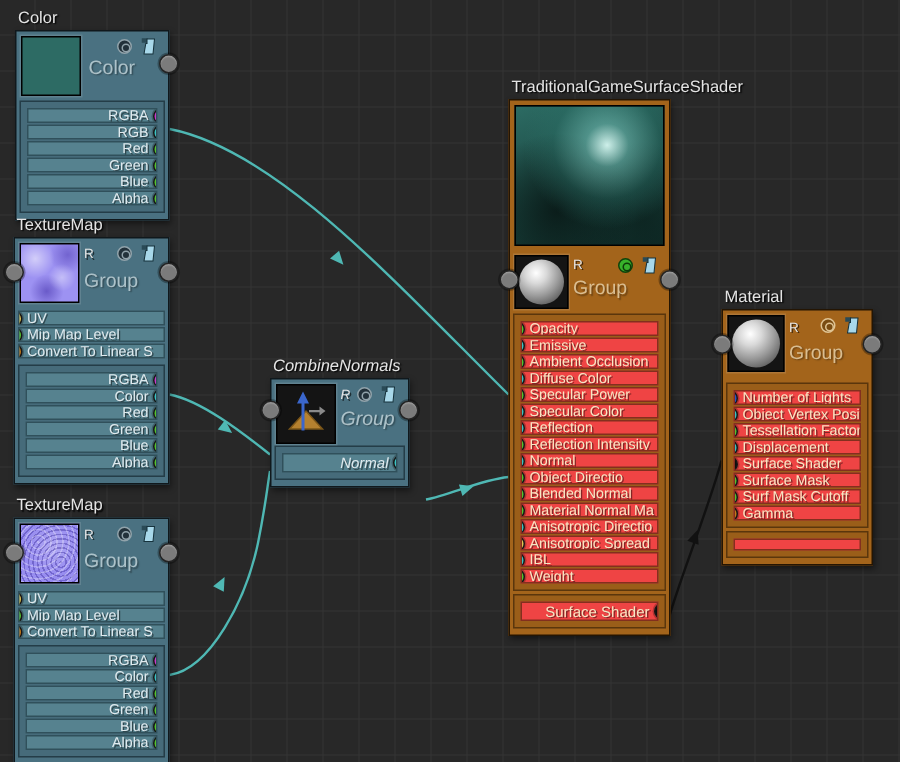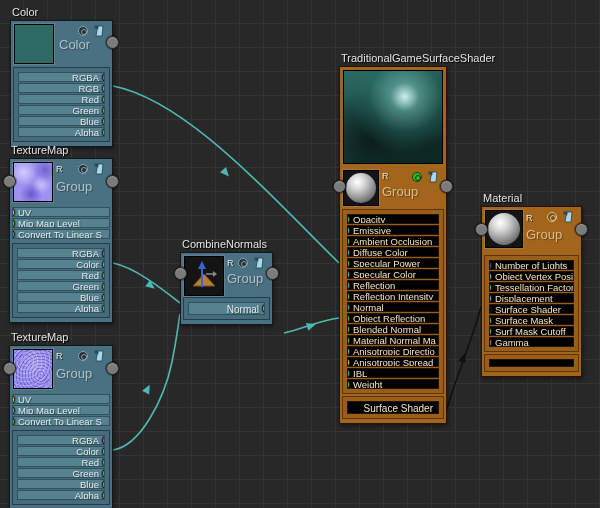--- a/index.html
+++ b/index.html
@@ -47,21 +47,21 @@
     border:1px solid #242424;box-sizing:border-box;
     box-shadow:inset 0 1px 1px rgba(255,255,255,.25), 0 0 0 1px rgba(0,0,0,.3);}
   .gport.l{left:-7px;} .gport.r{right:-7px;}
   .rows-in{margin:2px 2px 4px 2px;}
   .sec{margin:2px;border:1px solid rgba(9,24,31,.55);padding:4px;background:rgba(0,0,0,.05);}
   .orange .sec{border-color:rgba(48,28,4,.6);}
   .row{position:relative;height:10px;line-height:10px;margin-top:1px;font-size:9.5px;
     background:#56828f;border:1px solid rgba(18,40,49,.55);box-sizing:border-box;
     color:#e0eaee;text-shadow:1px 1px 0 rgba(0,0,0,.45);white-space:nowrap;overflow:hidden;}
   .row:first-child{margin-top:0;}
-  .orange .row{background:#000000;border-color:rgba(58,34,5,.6);color:#f6e6c4;}
+  .orange .row{background:#ef4444;border-color:rgba(58,34,5,.6);color:#f6e6c4;}
   .row.in{padding-left:5px;} .row.out{text-align:right;padding-right:5px;}
   .row.big{height:13px;line-height:13px;font-size:10px;}
   .row.empty{height:8px;}
   .port{position:absolute;top:50%;margin-top:-5.5px;width:9px;height:9px;border-radius:50%;
     border:1px solid #161616;box-shadow:0 0 0 1px rgba(0,0,0,.25);}
   .row.in .port{left:-9px;} .row.out .port{right:-9px;}
   [data-port="green"]{background:#54c32f;}
   [data-port="cyan"]{background:#3cc3c3;}
   [data-port="magenta"]{background:#c93ac9;}
   [data-port="yellow"]{background:#e2c352;}
@@ -173,21 +173,21 @@
     <div class="sec">
       <div class="row out"><span class="port" data-port="magenta"></span><span>RGBA</span></div>
       <div class="row out"><span class="port" data-port="cyan"></span><span>Color</span></div>
       <div class="row out"><span class="port" data-port="green"></span><span>Red</span></div>
       <div class="row out"><span class="port" data-port="green"></span><span>Green</span></div>
       <div class="row out"><span class="port" data-port="green"></span><span>Blue</span></div>
       <div class="row out"><span class="port" data-port="green"></span><span>Alpha</span></div>
     </div>
   </div>
 
-  <div class="node blue" style="left:180px;top:252px;width:93px;">
+  <div class="node blue" style="left:180px;top:252px;width:93px;font-style:italic;">
     <div class="ntitle">CombineNormals</div>
     <div class="hdr" style="height:42px;">
       <div class="thumb">
         <svg width="38" height="38" viewBox="0 0 38 38">
           <polygon points="8,29 19,17 30,29" fill="#b5812f" stroke="#7a5518" stroke-width="1"></polygon>
           <line x1="17" y1="30" x2="17" y2="9" stroke="#3a66cc" stroke-width="2"></line>
           <polygon points="13,12 17,4 21,12" fill="#3a66cc"></polygon>
           <line x1="21" y1="17" x2="29" y2="17" stroke="#8a8a8a" stroke-width="1.5"></line>
           <polygon points="28,14 32,17 28,20" fill="#8a8a8a"></polygon>
         </svg>
@@ -227,21 +227,21 @@
     <div class="sec">
       <div class="row in"><span class="port" data-port="green"></span><span>Opacity</span></div>
       <div class="row in"><span class="port" data-port="cyan"></span><span>Emissive</span></div>
       <div class="row in"><span class="port" data-port="green"></span><span>Ambient Occlusion</span></div>
       <div class="row in"><span class="port" data-port="cyan"></span><span>Diffuse Color</span></div>
       <div class="row in"><span class="port" data-port="green"></span><span>Specular Power</span></div>
       <div class="row in"><span class="port" data-port="cyan"></span><span>Specular Color</span></div>
       <div class="row in"><span class="port" data-port="cyan"></span><span>Reflection</span></div>
       <div class="row in"><span class="port" data-port="green"></span><span>Reflection Intensity</span></div>
       <div class="row in"><span class="port" data-port="cyan"></span><span>Normal</span></div>
-      <div class="row in"><span class="port" data-port="green"></span><span>Object Reflection</span></div>
+      <div class="row in"><span class="port" data-port="green"></span><span>Object Directio</span></div>
       <div class="row in"><span class="port" data-port="green"></span><span>Blended Normal</span></div>
       <div class="row in"><span class="port" data-port="green"></span><span>Material Normal Ma</span></div>
       <div class="row in"><span class="port" data-port="cyan"></span><span>Anisotropic Directio</span></div>
       <div class="row in"><span class="port" data-port="yellow"></span><span>Anisotropic Spread</span></div>
       <div class="row in"><span class="port" data-port="cyan"></span><span>IBL</span></div>
       <div class="row in"><span class="port" data-port="green"></span><span>Weight</span></div>
     </div>
     <div class="sec">
       <div class="row out big"><span class="port" data-port="black"></span><span>Surface Shader</span></div>
     </div>

